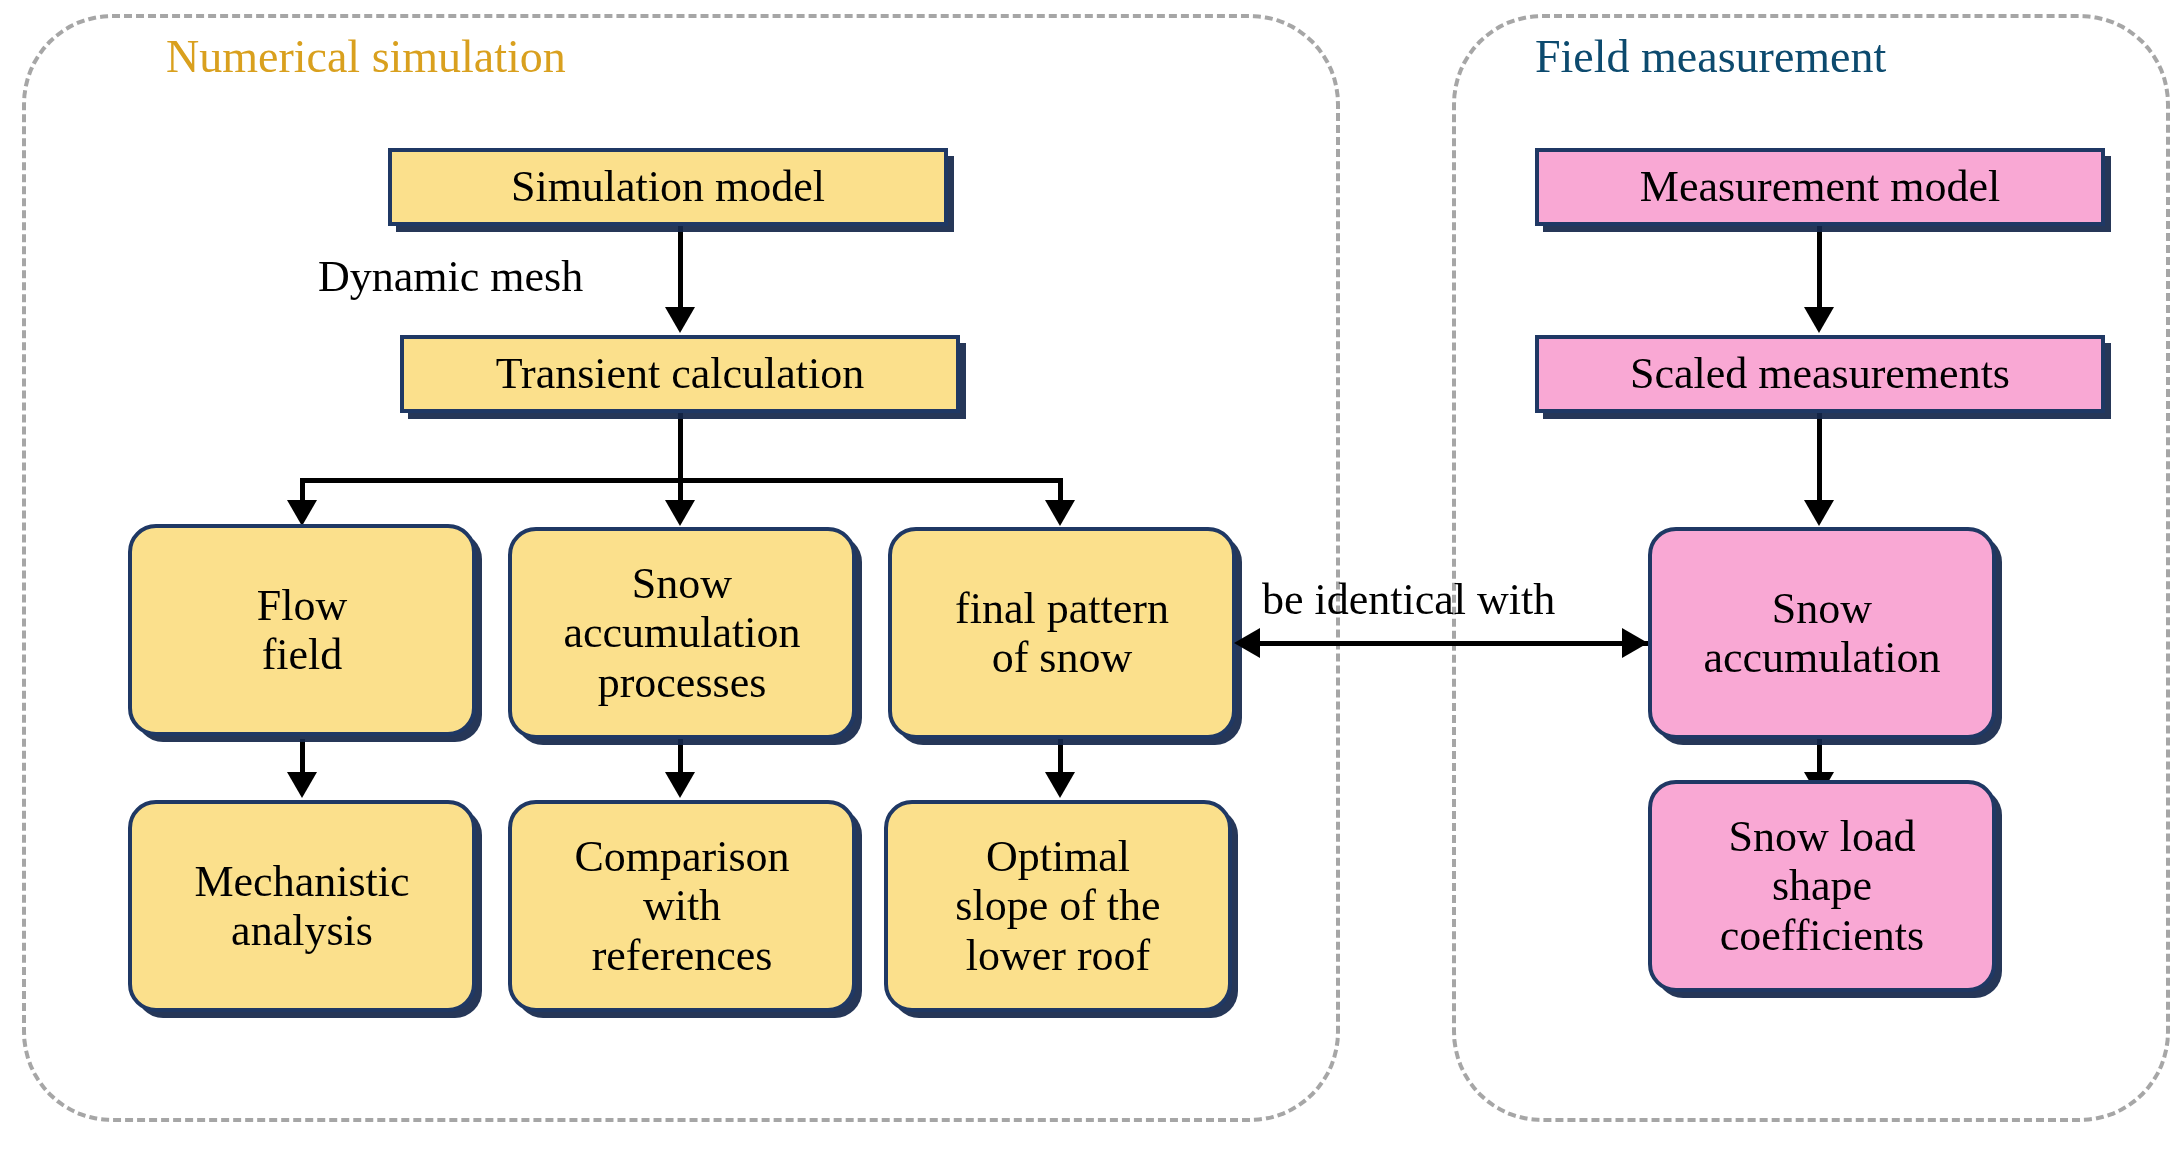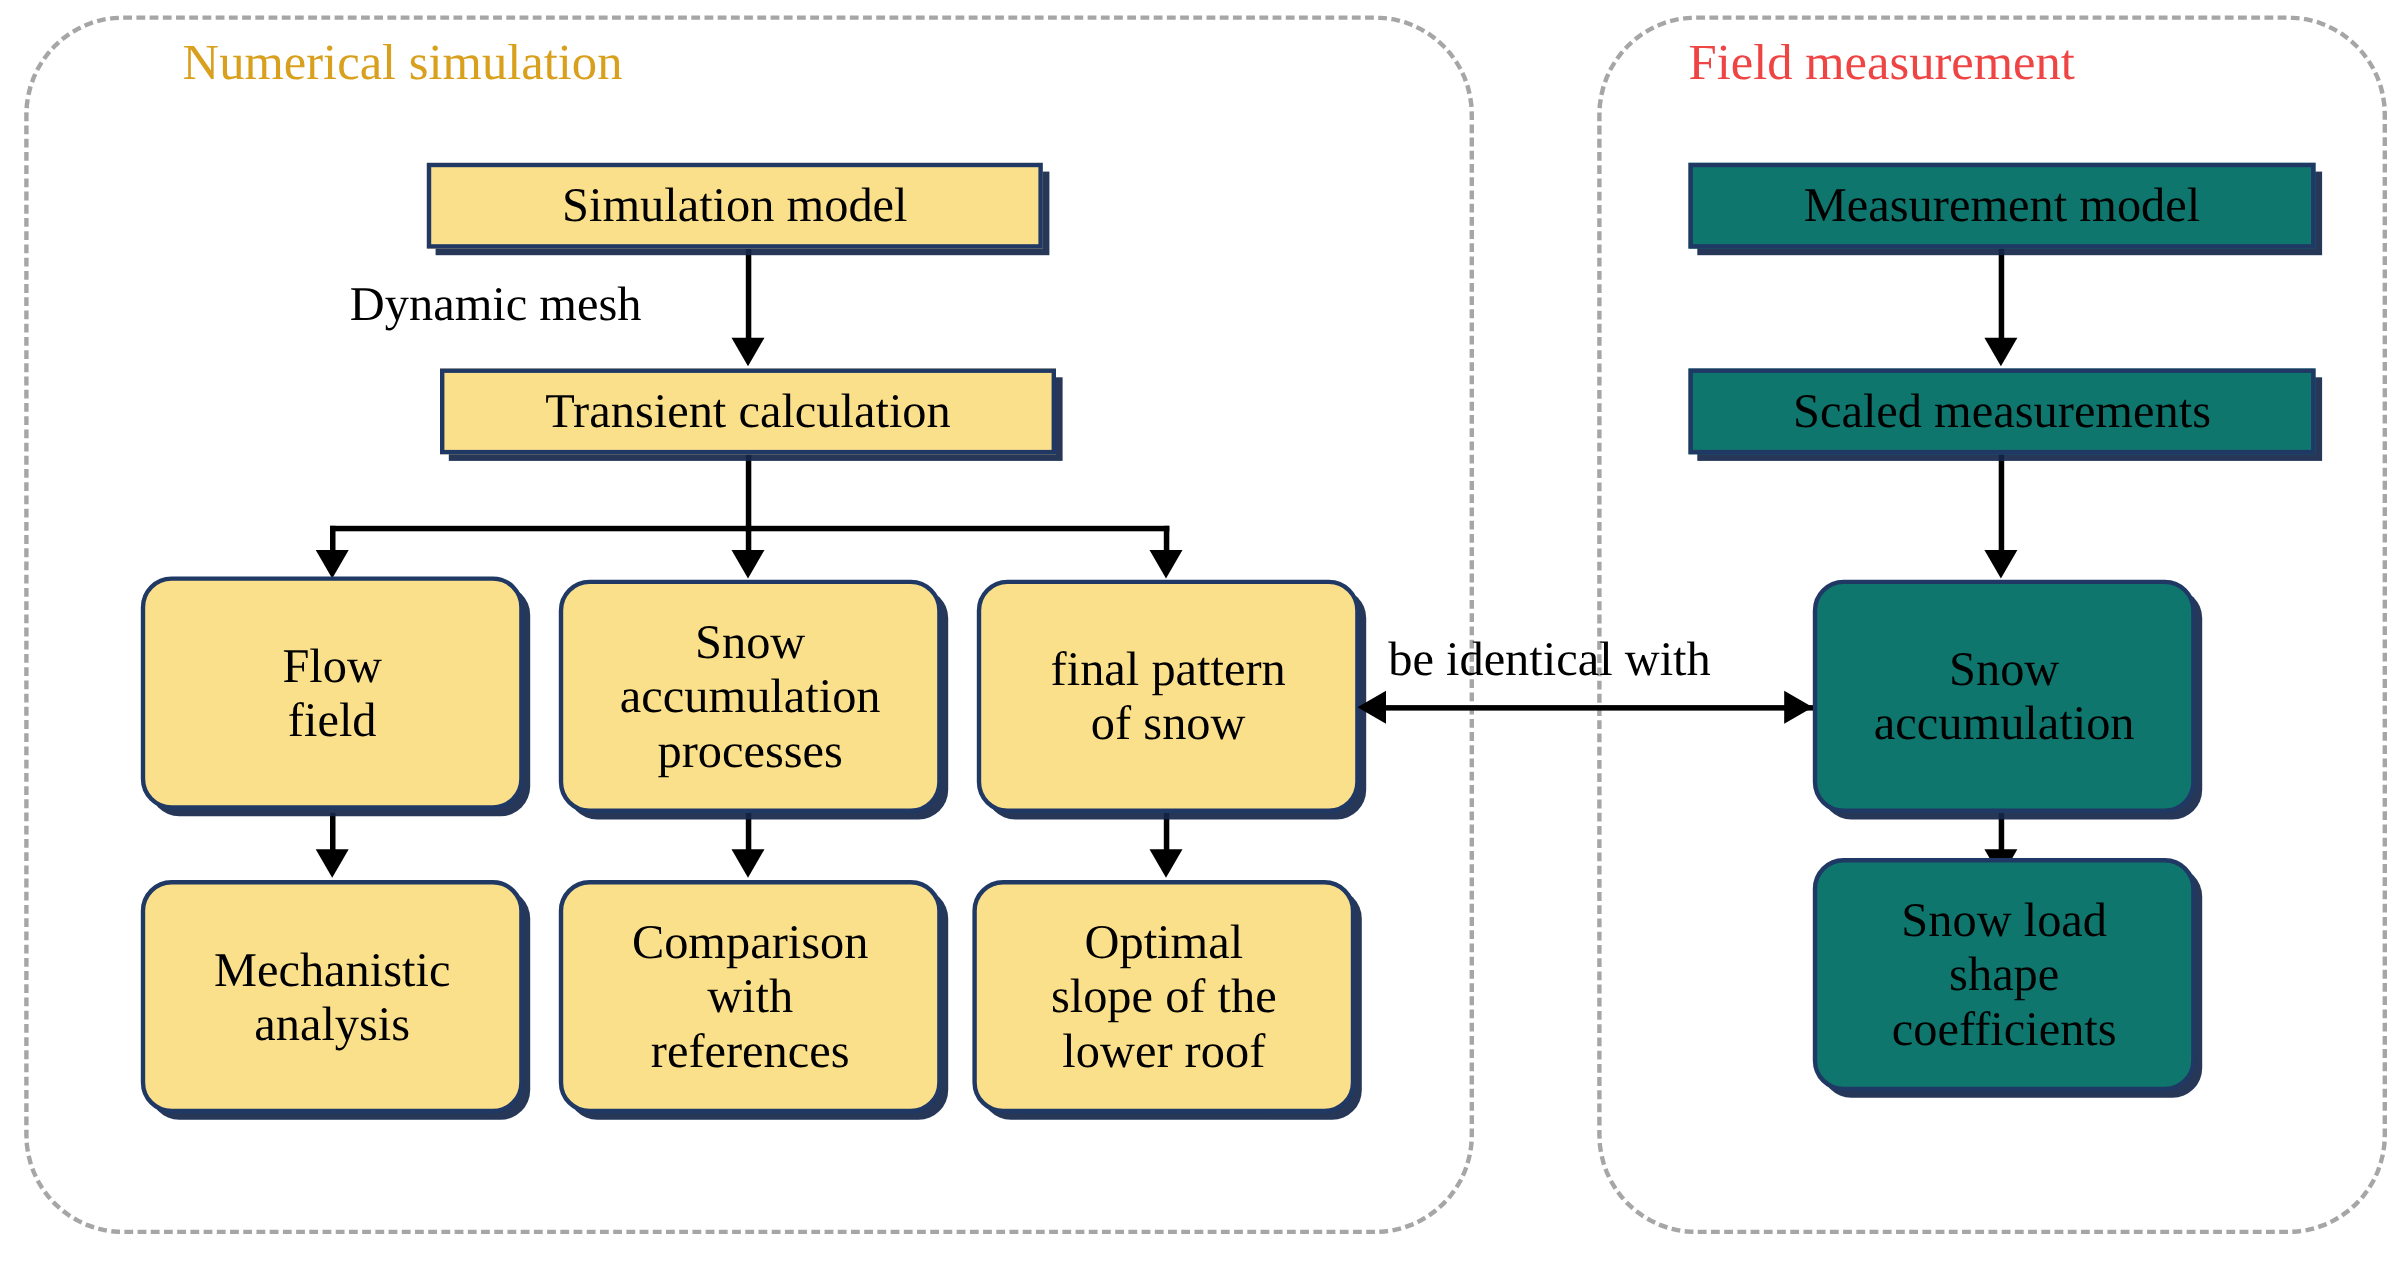--- a/index.html
+++ b/index.html
@@ -27,41 +27,41 @@
   #panel-sim { left: 22px;   top: 14px;  width: 1318px; height: 1108px; }
   #panel-field { left: 1452px; top: 14px;  width: 718px;  height: 1108px; }
 
   .panel-title {
     position: absolute;
     font-size: 46px;
     line-height: 1;
     white-space: nowrap;
   }
   #title-sim   { left: 166px;  top: 34px;  color: #d9a01e; }
-  #title-field { left: 1535px; top: 34px;  color: #ef4444; }
+  #title-field { left: 1535px; top: 34px;  color: #0c4a6e; }
 
   
   .node {
     position: absolute;
     box-sizing: border-box;
     display: flex;
     align-items: center;
     justify-content: center;
     text-align: center;
     color: #000000;
     font-size: 44px;
     line-height: 1.12;
     border: 4px solid #1f3864;
     box-shadow: 7px 7px 0 -1px rgba(20,38,74,0.92);
     z-index: 3;
   }
   .node .label { display: block; padding: 0 6px; }
 
   .node.yellow { background: #fbe08c; }
-  .node.blue   { background: #0f766e; }
+  .node.blue   { background: #f9a8d4; }
   .node.rect   { border-radius: 0; }
   .node.round  { border-radius: 28px; }
 
   
   #n-sim-model   { left: 388px; top: 148px; width: 560px; height: 78px; }
   #n-transient   { left: 400px; top: 335px; width: 560px; height: 78px; }
   #n-flow        { left: 128px; top: 524px; width: 348px; height: 212px; }
   #n-snowacc     { left: 508px; top: 527px; width: 348px; height: 212px; }
   #n-finalpat    { left: 888px; top: 527px; width: 348px; height: 212px; }
   #n-mech        { left: 128px; top: 800px; width: 348px; height: 212px; }

